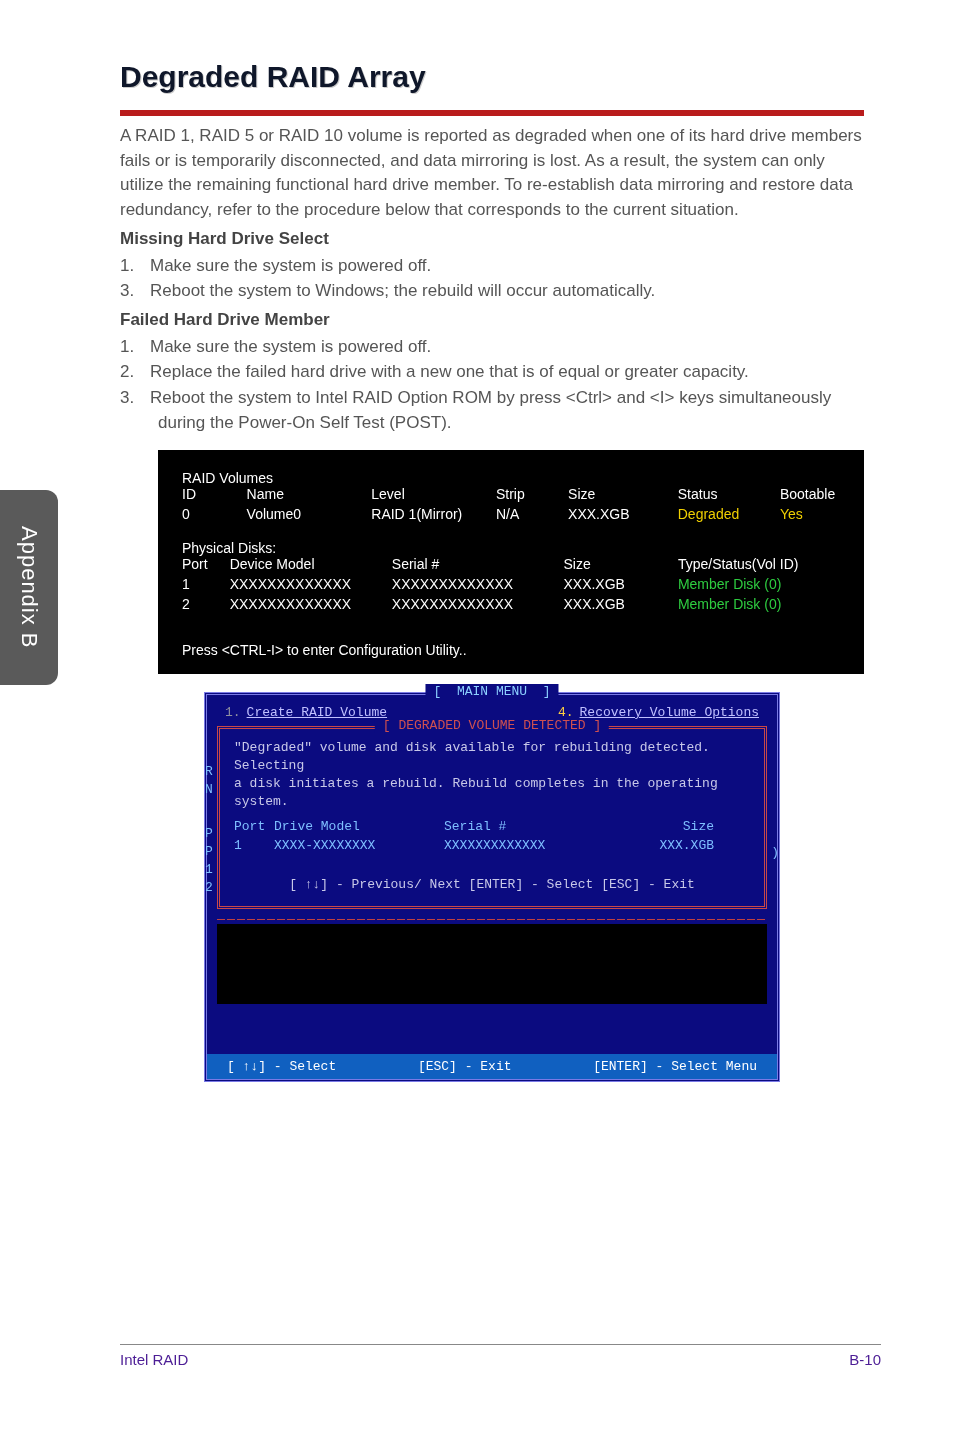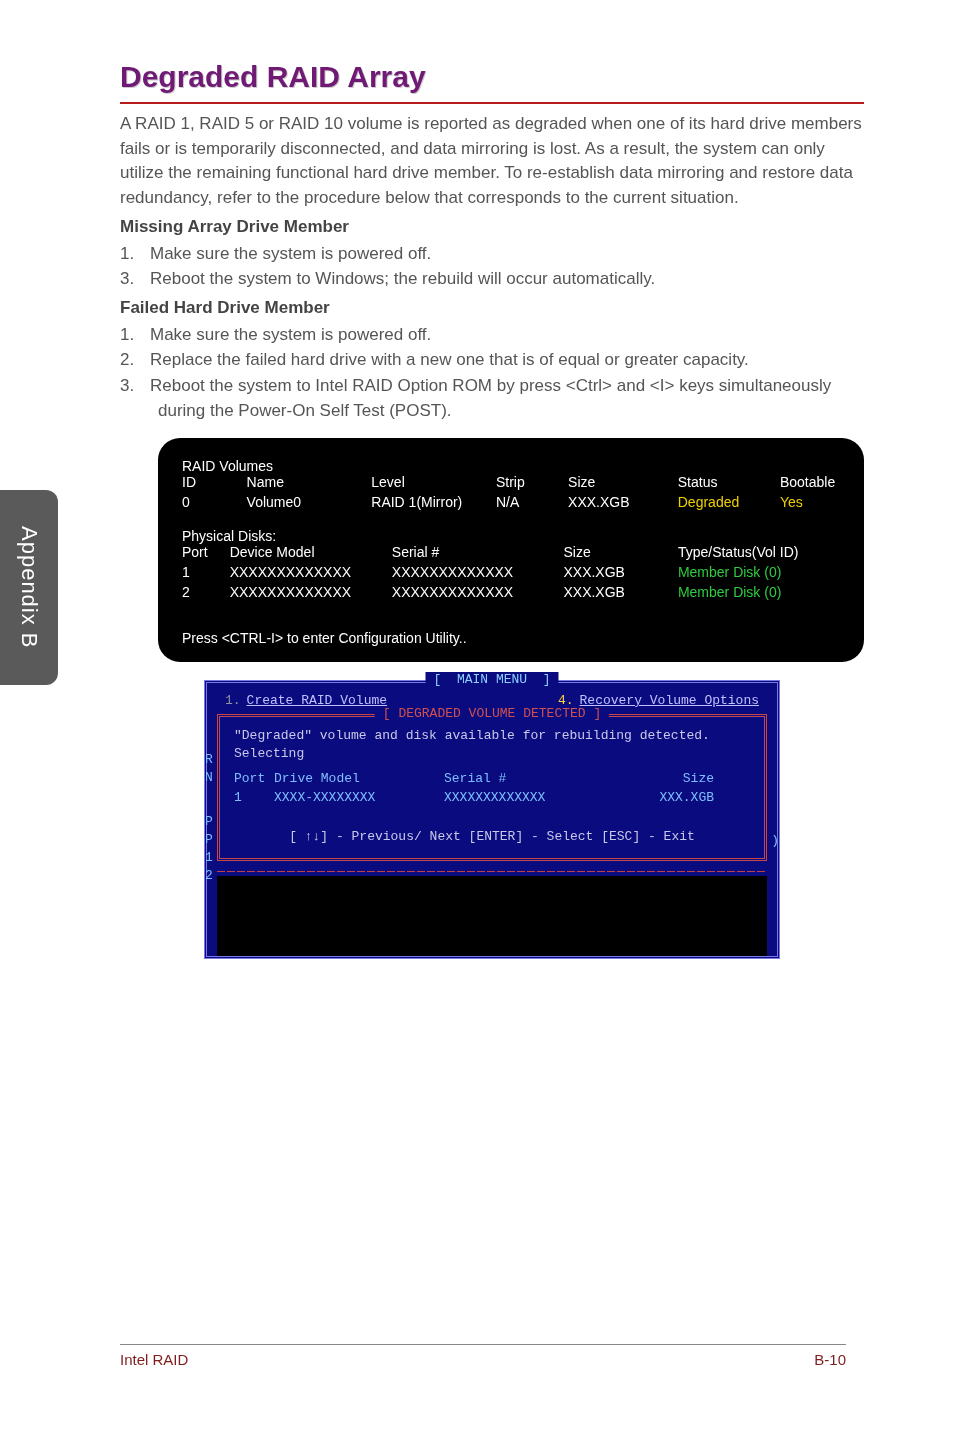--- a/index.html
+++ b/index.html
@@ -8,24 +8,24 @@
     height: 1432px;
     background: #fff;
     font-family: Arial, Helvetica, sans-serif;
     color: #4a4a4a;
     position: relative;
   }
   .page { padding: 60px 90px 0 120px; }
   .heading {
     font-size: 30px;
     font-weight: bold;
-    color: #701a75;
+    color: #0f172a;
     text-shadow: 1px 1px 0 #ccc;
-    border-bottom: 2px solid #b91c1c;
-    padding-bottom: 8px;
+    border-bottom: 6px solid #b91c1c;
+    padding-bottom: 16px;
     margin-bottom: 8px;
   }
   .para { font-size: 17px; line-height: 1.45; color: #555; margin-bottom: 4px; }
   .subhead { font-size: 17px; font-weight: bold; color: #444; margin-top: 6px; margin-bottom: 4px; }
   .numlist { list-style: none; padding-left: 0; margin-bottom: 6px; }
   .numlist li { font-size: 17px; color: #555; line-height: 1.5; padding-left: 38px; text-indent: -38px; }
   .numlist li .num { display: inline-block; width: 30px; text-indent: 0; }
 
   .sidetab {
     position: absolute;
@@ -47,21 +47,20 @@
     letter-spacing: 1px;
   }
 
   .blackbox {
     background: #000;
     color: #fff;
     font-family: Arial, sans-serif;
     font-size: 14px;
     padding: 20px 24px 16px;
     margin: 14px 0 0 38px;
-    border-radius: 22px;
   }
   .blackbox .row { display: flex; margin-bottom: 4px; gap: 27px; }
   .blackbox .c-id { width: 50px; }
   .blackbox .c-name { width: 130px; }
   .blackbox .c-level { width: 130px; }
   .blackbox .c-strip { width: 60px; }
   .blackbox .c-size { width: 110px; }
   .blackbox .c-status { width: 100px; }
   .blackbox .c-boot { width: 80px; }
   .yellow { color: #f0d000; }
@@ -140,41 +139,41 @@
     margin-top: 50px;
   }
   .midblack { height: 80px; background:#000; margin: 0 10px;}
   .sidechar { position:absolute; left:-2px; color:#7fbfff; font-size:13px; line-height:18px;}
   .rightchar { position:absolute; right:-2px; color:#7fbfff; font-size:13px;}
 
   .footer {
     position: absolute;
     bottom: 64px;
     left: 120px;
-    right: 108px;
+    right: 73px;
     border-top: 1px solid #888;
     display: flex;
     justify-content: space-between;
     padding-top: 6px;
     font-size: 15px;
-    color: #7f1d1d;
+    color: #4c1d95;
   }
 </style>
 </head>
 <body>
 
 <div class="sidetab">
   <span>Appendix B</span>
 </div>
 
 <div class="page">
   <h1 class="heading">Degraded RAID Array</h1>
   <p class="para">A RAID 1, RAID 5 or RAID 10 volume is reported as degraded when one of its hard drive members fails or is temporarily disconnected, and data mirroring is lost. As a result, the system can only utilize the remaining functional hard drive member. To re-establish data mirroring and restore data redundancy, refer to the procedure below that corresponds to the current situation.</p>
 
-  <div class="subhead">Missing Array Drive Member</div>
+  <div class="subhead">Missing Hard Drive Select</div>
   <ol class="numlist">
     <li><span class="num">1.</span><span>Make sure the system is powered off.</span></li>
     <li><span class="num">3.</span><span>Reboot the system to Windows; the rebuild will occur automatically.</span></li>
   </ol>
 
   <div class="subhead">Failed Hard Drive Member</div>
   <ol class="numlist">
     <li><span class="num">1.</span><span>Make sure the system is powered off.</span></li>
     <li><span class="num">2.</span><span>Replace the failed hard drive with a new one that is of equal or greater capacity.</span></li>
     <li><span class="num">3.</span><span>Reboot the system to Intel RAID Option ROM by press &lt;Ctrl&gt; and &lt;I&gt; keys simultaneously during the Power-On Self Test (POST).</span></li>
@@ -231,35 +230,41 @@
     <div class="sidechar" style="top:68px;">R<br>N</div>
     <div class="sidechar" style="top:130px;">P<br>P<br>1<br>2</div>
     <div class="rightchar" style="top:150px;">)</div>
     <div class="menu-top">
       <div><span class="grey">1.</span><span class="item">Create  RAID  Volume</span></div>
       <div><span class="grey yellowmenu">4.</span><span class="item yellowmenu" style="text-decoration:underline;">Recovery Volume  Options</span></div>
     </div>
     <div class="innerbox">
       <div class="innertitle">[&nbsp;<span>DEGRADED VOLUME DETECTED</span>&nbsp;]</div>
       <p>"Degraded" volume and disk available for rebuilding detected. Selecting</p>
+      <p>a disk initiates a rebuild. Rebuild completes in the  operating system.</p>
       <div class="hdr">
         <div class="d-port">Port</div>
         <div class="d-model">Drive  Model</div>
         <div class="d-serial">Serial  #</div>
         <div class="d-size">Size</div>
       </div>
       <div class="datarow">
         <div class="d-port">1</div>
         <div class="d-model">XXXX-XXXXXXXX</div>
         <div class="d-serial">XXXXXXXXXXXXX</div>
         <div class="d-size">XXX.XGB</div>
       </div>
       <div class="keybar">[ ↑↓] - Previous/ Next      [ENTER] - Select     [ESC] - Exit</div>
     </div>
     <div class="redstrike"></div>
     <div class="midblack"></div>
+    <div class="bottombar">
+      <span>[ ↑↓] - Select</span>
+      <span>[ESC] - Exit</span>
+      <span>[ENTER] - Select Menu</span>
+    </div>
   </div>
 </div>
 
 <div class="footer">
   <span>Intel RAID</span>
   <span>B-10</span>
 </div>
 
 </body></html>

